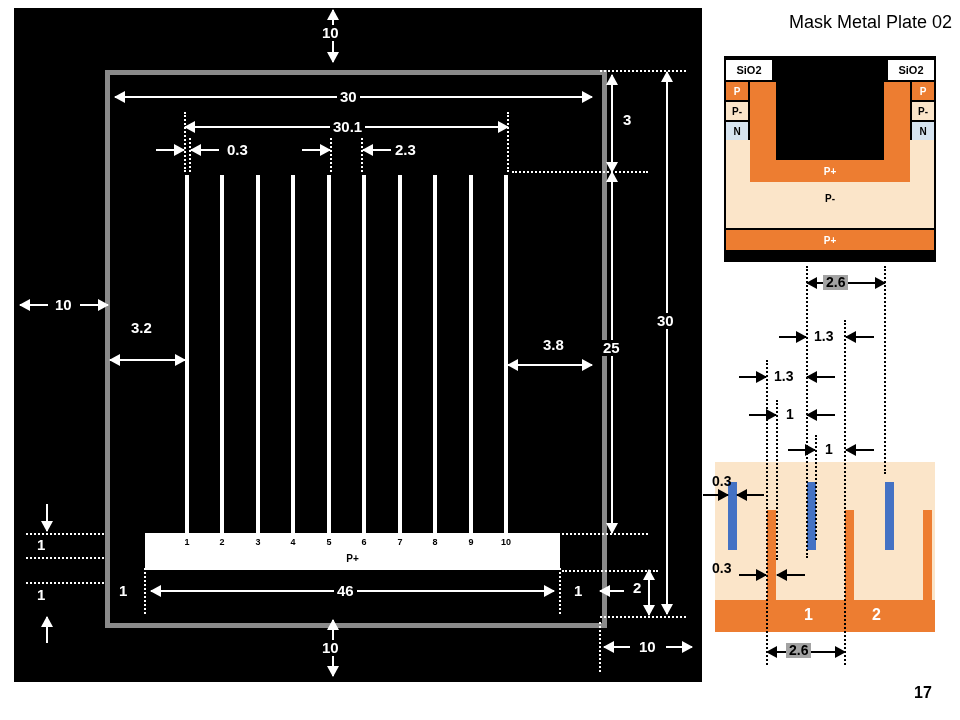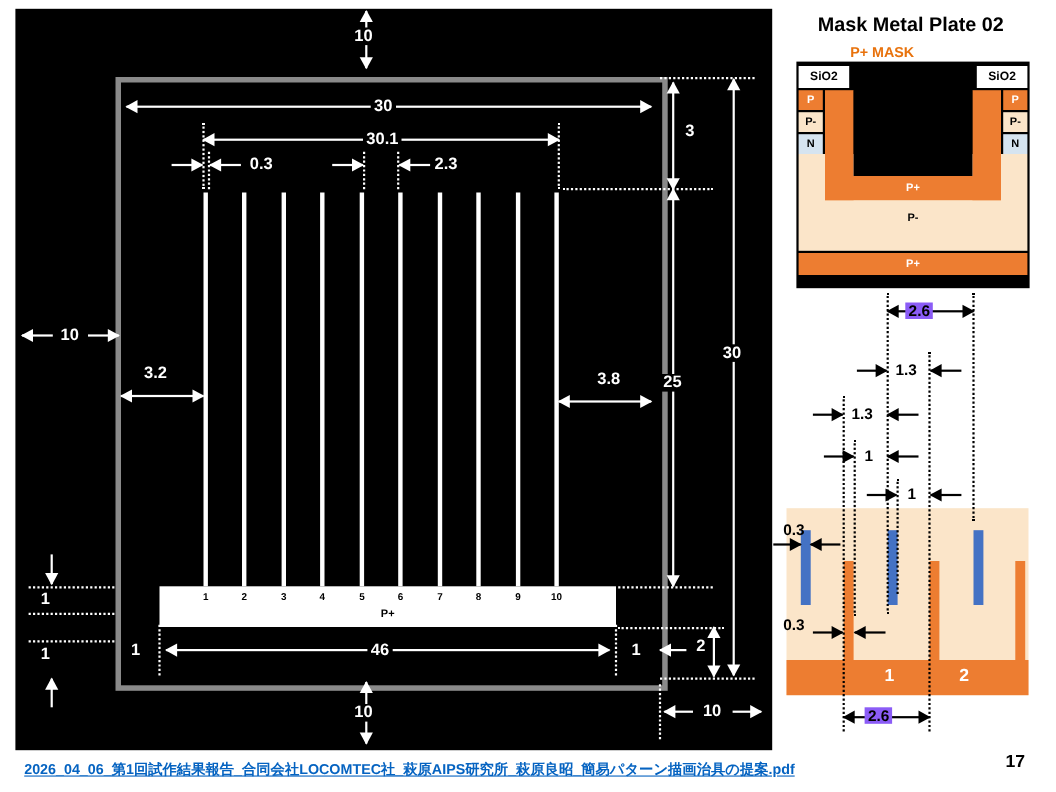--- a/index.html
+++ b/index.html
@@ -13,21 +13,21 @@
   .dh.noL:before{display:none}.dh.noR:after{display:none}
   .dv{position:absolute;width:2px;background:#fff}
   .dv:before{content:"";position:absolute;top:-1px;left:-5px;border-left:6px solid transparent;border-right:6px solid transparent;border-bottom:11px solid #fff}
   .dv:after{content:"";position:absolute;bottom:-1px;left:-5px;border-left:6px solid transparent;border-right:6px solid transparent;border-top:11px solid #fff}
   .dv.noT:before{display:none}.dv.noB:after{display:none}
   
   .dh.k{background:#000}.dh.k:before{border-right-color:#000}.dh.k:after{border-left-color:#000}
   .doth{position:absolute;height:0;border-top:2px dotted #fff}
   .dotv{position:absolute;width:0;border-left:2px dotted #fff}.dotv.k{border-color:#000}
   .lb{position:absolute;color:#fff;font-weight:700;font-size:15px;line-height:1.05;background:#000;padding:0 3px;white-space:nowrap}
-  .lb.k{color:#000;background:#8b5cf6}
+  .lb.k{color:#000;background:#a3a3a3}
   .lb.nobg{background:transparent;padding:0}
   .stripe{position:absolute;top:175px;width:4px;height:358px;background:#fff}
   .num{position:absolute;top:537px;width:12px;text-align:center;color:#000;font-size:9px;font-weight:700}
   .box{position:absolute;display:flex;align-items:center;justify-content:center;font-weight:700}
 </style>
 </head>
 <body>
 
 <div id="slide">
 
@@ -77,21 +77,21 @@
   <div class="dotv" style="left:330px;top:138px;height:34px"></div>
   <div class="dotv" style="left:361px;top:138px;height:34px"></div>
   <div class="dh noL" style="left:302px;top:149px;width:28px"></div>
   <div class="dh noR" style="left:363px;top:149px;width:28px"></div>
   <div class="lb" style="left:392px;top:142px">2.3</div>
 
   <div class="dh noR" style="left:20px;top:304px;width:28px"></div>
   <div class="lb" style="left:52px;top:297px">10</div>
   <div class="dh noL" style="left:80px;top:304px;width:28px"></div>
 
-  <div class="lb" style="left:128px;top:332px">3.2</div>
+  <div class="lb" style="left:128px;top:320px">3.2</div>
   <div class="dh" style="left:110px;top:359px;width:75px"></div>
   <div class="lb" style="left:540px;top:337px">3.8</div>
   <div class="dh" style="left:508px;top:364px;width:84px"></div>
 
   <div class="doth" style="left:512px;top:171px;width:136px"></div>
   <div class="doth" style="left:562px;top:533px;width:86px"></div>
   <div class="dv" style="left:611px;top:75px;height:97px"></div>
   <div class="lb" style="left:620px;top:112px">3</div>
   <div class="dv" style="left:611px;top:172px;height:361px"></div>
   <div class="lb" style="left:600px;top:340px">25</div>
@@ -120,22 +120,21 @@
   <div class="lb" style="left:630px;top:580px">2</div>
 
   <div class="dv" style="left:332px;top:620px;height:56px"></div>
   <div class="lb" style="left:319px;top:640px">10</div>
 
   <div class="dotv" style="left:599px;top:622px;height:50px"></div>
   <div class="dh noR" style="left:604px;top:646px;width:26px"></div>
   <div class="lb" style="left:636px;top:639px">10</div>
   <div class="dh noL" style="left:666px;top:646px;width:26px"></div>
 
-  <div class="abs" style="left:704px;top:12px;width:248px;text-align:center;font-size:18px;font-weight:700;color:#000">Mask Metal Plate 02</div>
-  <div class="abs" style="left:704px;top:40px;width:196px;text-align:center;font-size:13px;font-weight:700;color:#E8720C">P+ MASK</div>
+  <div class="abs" style="left:704px;top:12px;width:248px;text-align:right;font-size:18px;font-weight:400;color:#000">Mask Metal Plate 02</div>
 
   <div class="abs" style="left:724px;top:56px;width:212px;height:206px;background:#000"></div>
   <div class="box" style="left:726px;top:60px;width:46px;height:20px;background:#fff;color:#000;font-size:11px">SiO2</div>
   <div class="box" style="left:888px;top:60px;width:46px;height:20px;background:#fff;color:#000;font-size:11px">SiO2</div>
   <div class="abs" style="left:726px;top:140px;width:208px;height:88px;background:#FBE5C9"></div>
   <div class="abs" style="left:750px;top:82px;width:26px;height:100px;background:#ED7D31"></div>
   <div class="abs" style="left:884px;top:82px;width:26px;height:100px;background:#ED7D31"></div>
   <div class="box" style="left:750px;top:160px;width:160px;height:22px;background:#ED7D31;color:#fff;font-size:10px">P+</div>
   <div class="abs" style="left:776px;top:82px;width:108px;height:78px;background:#000"></div>
   <div class="box" style="left:726px;top:82px;width:22px;height:18px;background:#ED7D31;color:#fff;font-size:10px">P</div>
@@ -188,16 +187,15 @@
   <div class="dh k noL" style="left:703px;top:494px;width:25px"></div>
   <div class="dh k noR" style="left:737px;top:494px;width:27px"></div>
 
   <div class="lb k nobg" style="left:712px;top:561px;font-size:14px">0.3</div>
   <div class="dh k noL" style="left:739px;top:574px;width:27px"></div>
   <div class="dh k noR" style="left:777px;top:574px;width:28px"></div>
 
   <div class="dh k" style="left:767px;top:651px;width:78px"></div>
   <div class="lb k" style="left:786px;top:643px;font-size:14px">2.6</div>
 
-  <div class="abs" style="left:22px;top:691px;font-size:13px;font-weight:700;color:#0563C1;text-decoration:underline;white-space:nowrap">2026_04_06_第1回試作結果報告_合同会社LOCOMTEC社_萩原AIPS研究所_萩原良昭_簡易パターン描画治具の提案.pdf</div>
   <div class="abs" style="left:914px;top:684px;font-size:16px;font-weight:700;color:#000">17</div>
 
 </div>
 
 </body></html>

